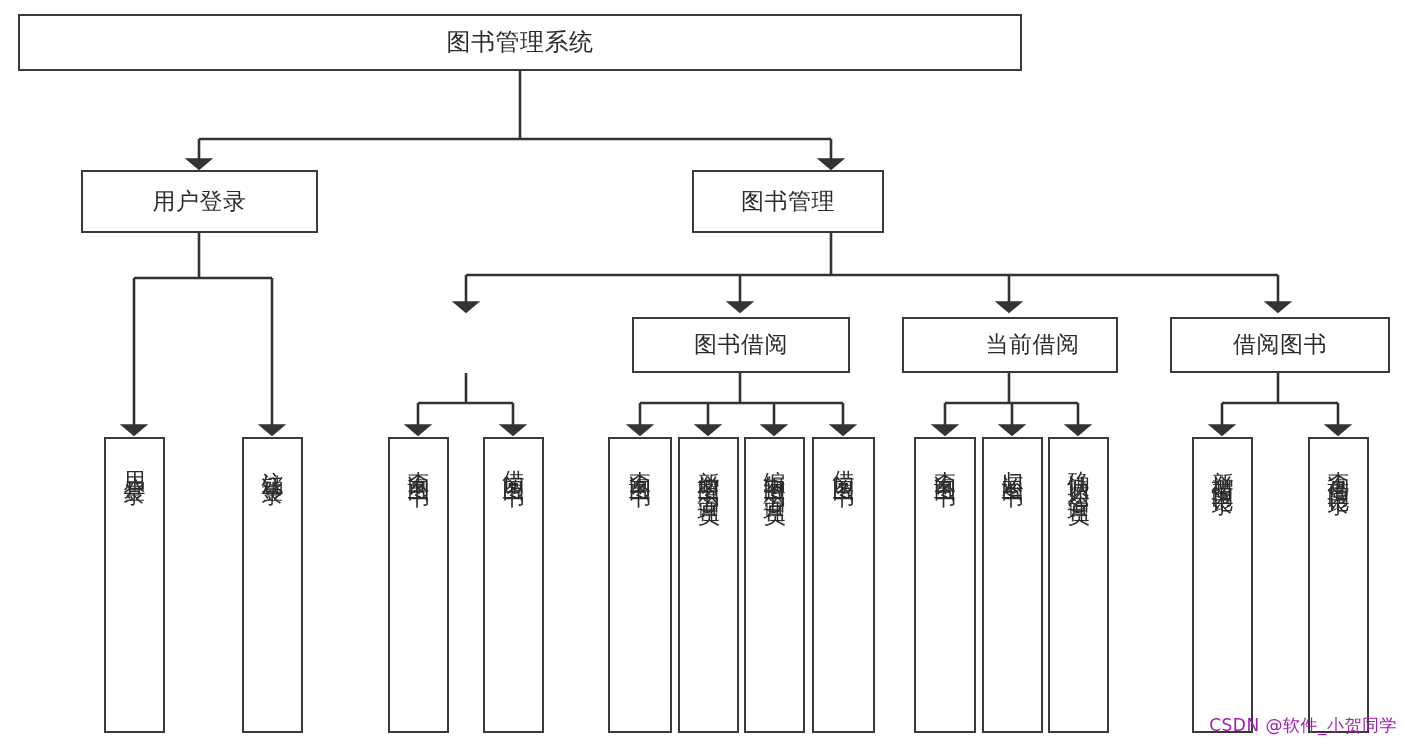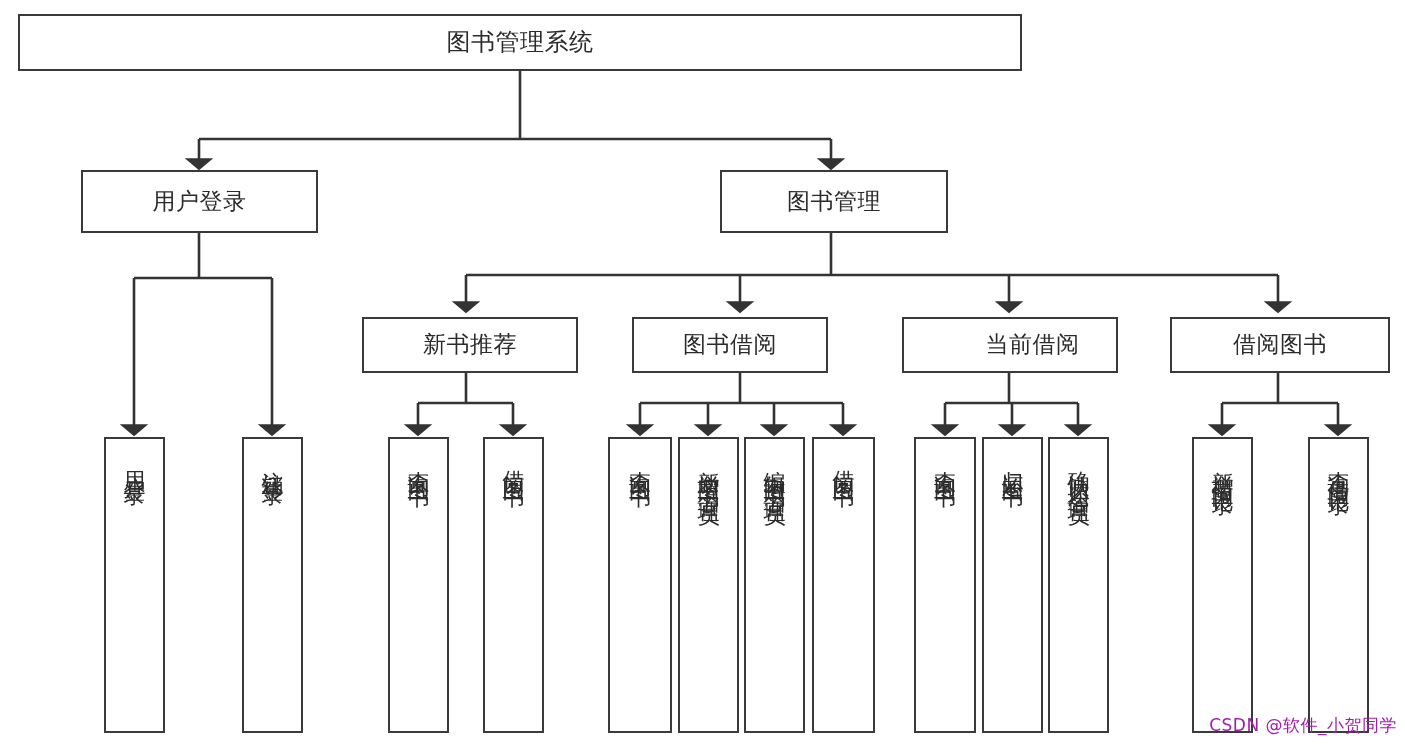--- a/index.html
+++ b/index.html
@@ -127,28 +127,25 @@
     </g>
   </svg>
 
   <div class="node root node-h" style="left:18px; top:14px; width:1004px; height:57px;">
     <span>图书管理系统</span>
   </div>
 
   <div class="node node-h" style="left:81px; top:170px; width:237px; height:63px;">
     <span>用户登录</span>
   </div>
-  <div class="node node-h" style="left:720px; top:170px; width:228px; height:63px;">
+  <div class="node node-h" style="left:692px; top:170px; width:192px; height:63px;">
     <span>图书管理</span>
   </div>
 
-  <div class="node node-h" style="left:362px; top:317px; width:216px; height:56px;">
-    <span>新书推荐</span>
-  </div>
-  <div class="node node-h" style="left:632px; top:317px; width:196px; height:56px;justify-content:center;">
+  <div class="node node-h" style="left:632px; top:317px; width:218px; height:56px;justify-content:center;">
     <span>图书借阅</span>
   </div>
   <div class="node node-h" style="left:902px; top:317px; width:216px; height:56px;padding-left:45px;">
     <span>当前借阅</span>
   </div>
   <div class="node node-h" style="left:1170px; top:317px; width:220px; height:56px;">
     <span>借阅图书</span>
   </div>
 
   <div class="node leaf" style="left:104px; top:437px; width:61px; height:296px;">

